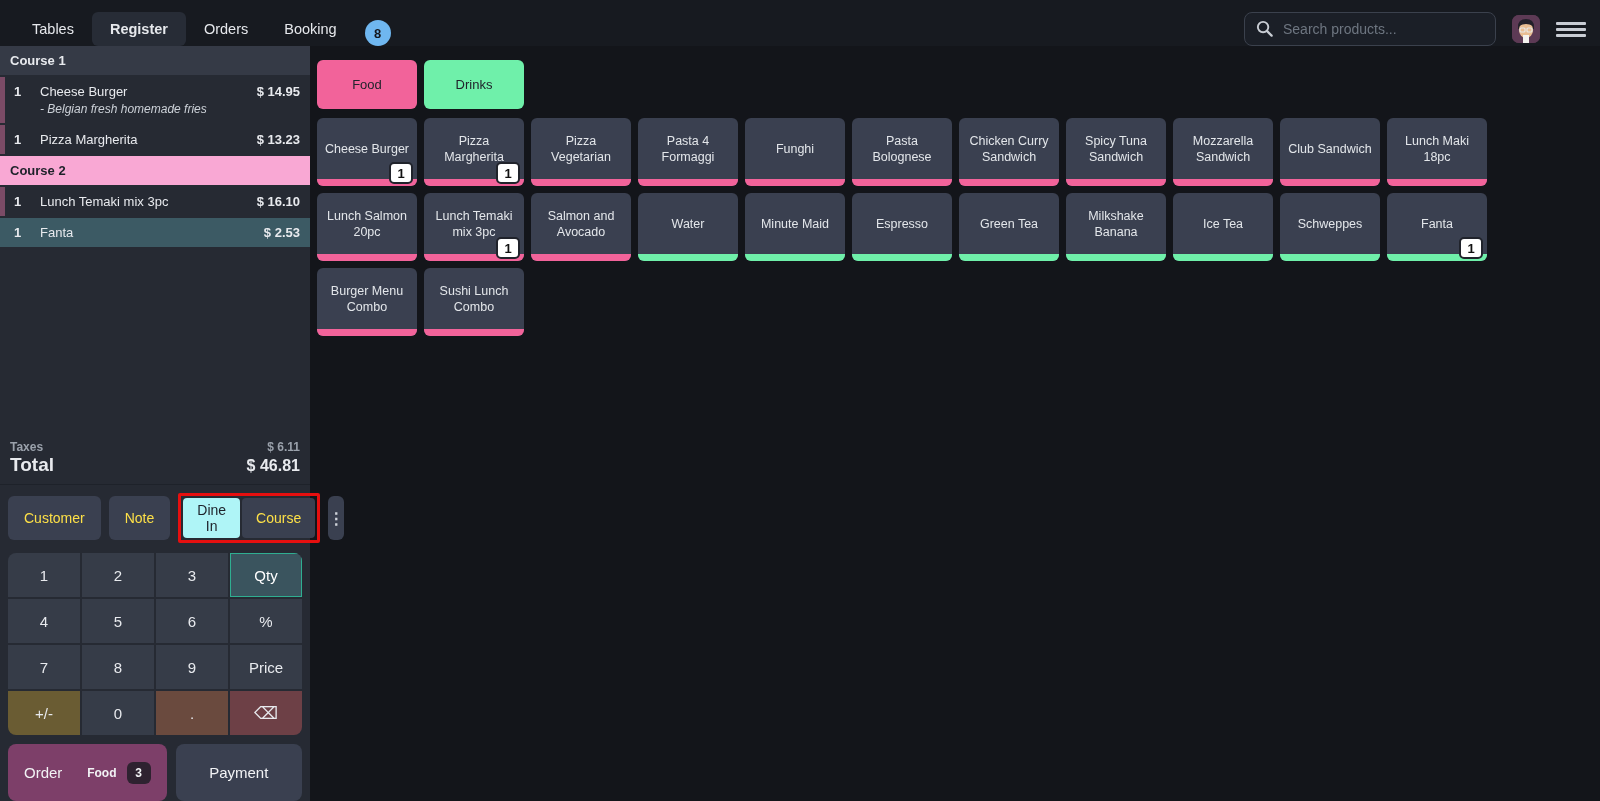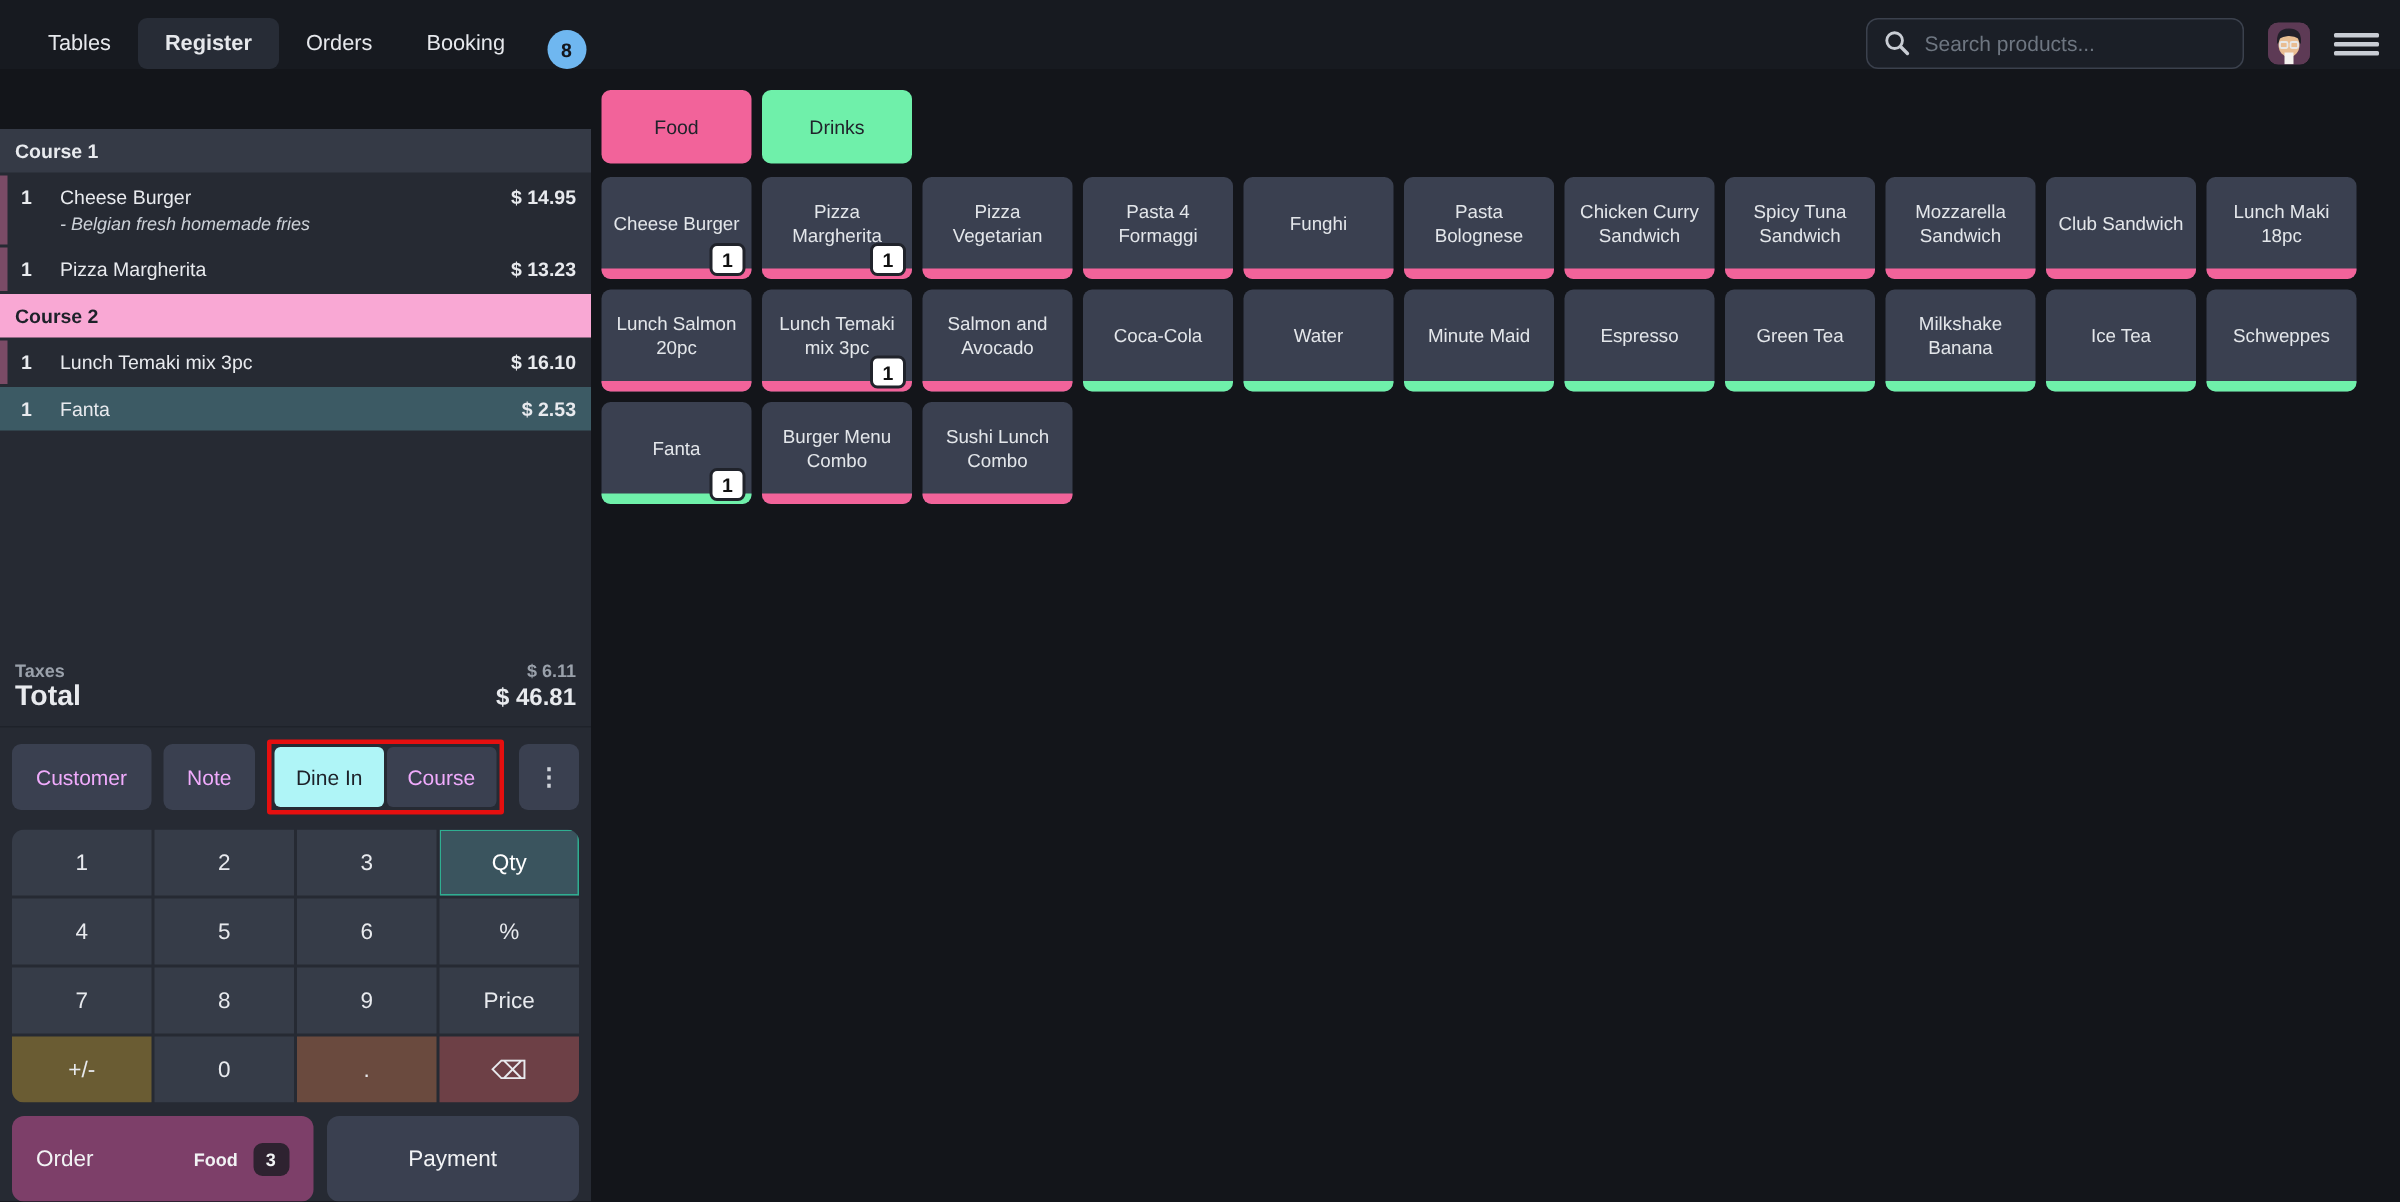--- a/index.html
+++ b/index.html
@@ -17,21 +17,21 @@
   .searchbox input { width:100%; height:100%; background:#1b1f27; border:1px solid #3b414d; border-radius:8px;
     color:#cfd3da; font-size:14px; padding:0 10px 0 38px; outline:none; font-family:"Liberation Sans", sans-serif; }
   .searchbox input::placeholder { color:#6e7681; }
   .search-ic { position:absolute; left:11px; top:7px; }
   .avatar { width:28px; height:28px; border-radius:7px; background:#5d3a55; overflow:hidden; cursor:pointer; }
   .menu-btn { width:30px; height:30px; display:flex; flex-direction:column; justify-content:center; gap:3px; cursor:pointer; }
   .menu-btn i { display:block; height:3px; background:#c9cdd4; border-radius:1px; }
 
   
   .main { display:flex; height:755px; }
-  .left-panel { width:394px; background:#262a33; display:flex; flex-direction:column;margin-top:40px; }
+  .left-panel { width:310px; background:#262a33; display:flex; flex-direction:column; }
   .right-panel { flex:1; padding:14px 0 0 7px; }
 
   
   .order-list { flex:1 1 auto; overflow:hidden; }
   .course-header { background:#353a46; font-size:13px; font-weight:bold; padding:7px 10px; margin-bottom:2px; cursor:pointer; }
   .course-header.active { background:#f9a8d4; color:#1d2129; }
   .oline { position:relative; display:flex; align-items:flex-start; padding:7px 10px 7px 14px; margin-bottom:2px; cursor:pointer; }
   .oline .strip-left { position:absolute; left:0; top:0; bottom:0; width:5px; background:#7b4b66; }
   .oline.selected { background:#3c5a64; }
   .oqty { width:26px; font-size:13px; font-weight:bold; flex:0 0 26px; }
@@ -43,21 +43,21 @@
   
   .summary { padding:4px 10px 8px; }
   .sumrow { display:flex; justify-content:space-between; align-items:baseline; }
   .taxes .lab, .taxes .val { font-size:12px; color:#9aa1ab; font-weight:bold; }
   .total .lab { font-size:19px; font-weight:bold; }
   .total .val { font-size:16px; font-weight:bold;text-align:right; }
 
   
   .controls { display:flex; align-items:center; gap:8px; padding:8px; border-top:1px solid #1e222a; }
   .ctl-btn { background:#3a4050; border:none; border-radius:6px; height:44px; padding:0 16px;
-    color:#f0abfc; font-size:14px; font-family:"Liberation Sans", sans-serif; cursor:pointer; }
+    color:#fde047; font-size:14px; font-family:"Liberation Sans", sans-serif; cursor:pointer; }
   .annotate-red { display:flex; gap:2px; border:3px solid #e60f0f; padding:2px; border-radius:2px; }
   .annotate-red .ctl-btn { height:40px; border-radius:4px; padding:0 14px; }
   .ctl-btn.dinein { background:#aff5f7; color:#1d2129; }
   .kebab { margin-left:auto; width:40px; padding:0; font-size:16px; font-weight:bold; color:#cfd3da; }
 
   
   .numpad { margin:2px 8px 0; display:grid; grid-template-columns:repeat(4,1fr);
     grid-template-rows:repeat(4,44px); gap:2px; border-radius:8px; overflow:hidden; }
   .np { background:#363c48; border:none; color:#e8eaee; font-size:15px; cursor:pointer;
     display:flex; align-items:center; justify-content:center; font-family:"Liberation Sans", sans-serif; }
@@ -288,24 +288,20 @@
       <div class="tile t-food">
           <span class="tlabel">Lunch Temaki mix 3pc</span>
           <span class="strip"></span>
           <span class="qty-badge">1</span>
         </div>
       <div class="tile t-food">
           <span class="tlabel">Salmon and Avocado</span>
           <span class="strip"></span>
         </div>
       <div class="tile t-drinks">
-          <span class="tlabel">Coca-Cola</span>
-          <span class="strip"></span>
-        </div>
-      <div class="tile t-drinks">
           <span class="tlabel">Water</span>
           <span class="strip"></span>
         </div>
       <div class="tile t-drinks">
           <span class="tlabel">Minute Maid</span>
           <span class="strip"></span>
         </div>
       <div class="tile t-drinks">
           <span class="tlabel">Espresso</span>
           <span class="strip"></span>

